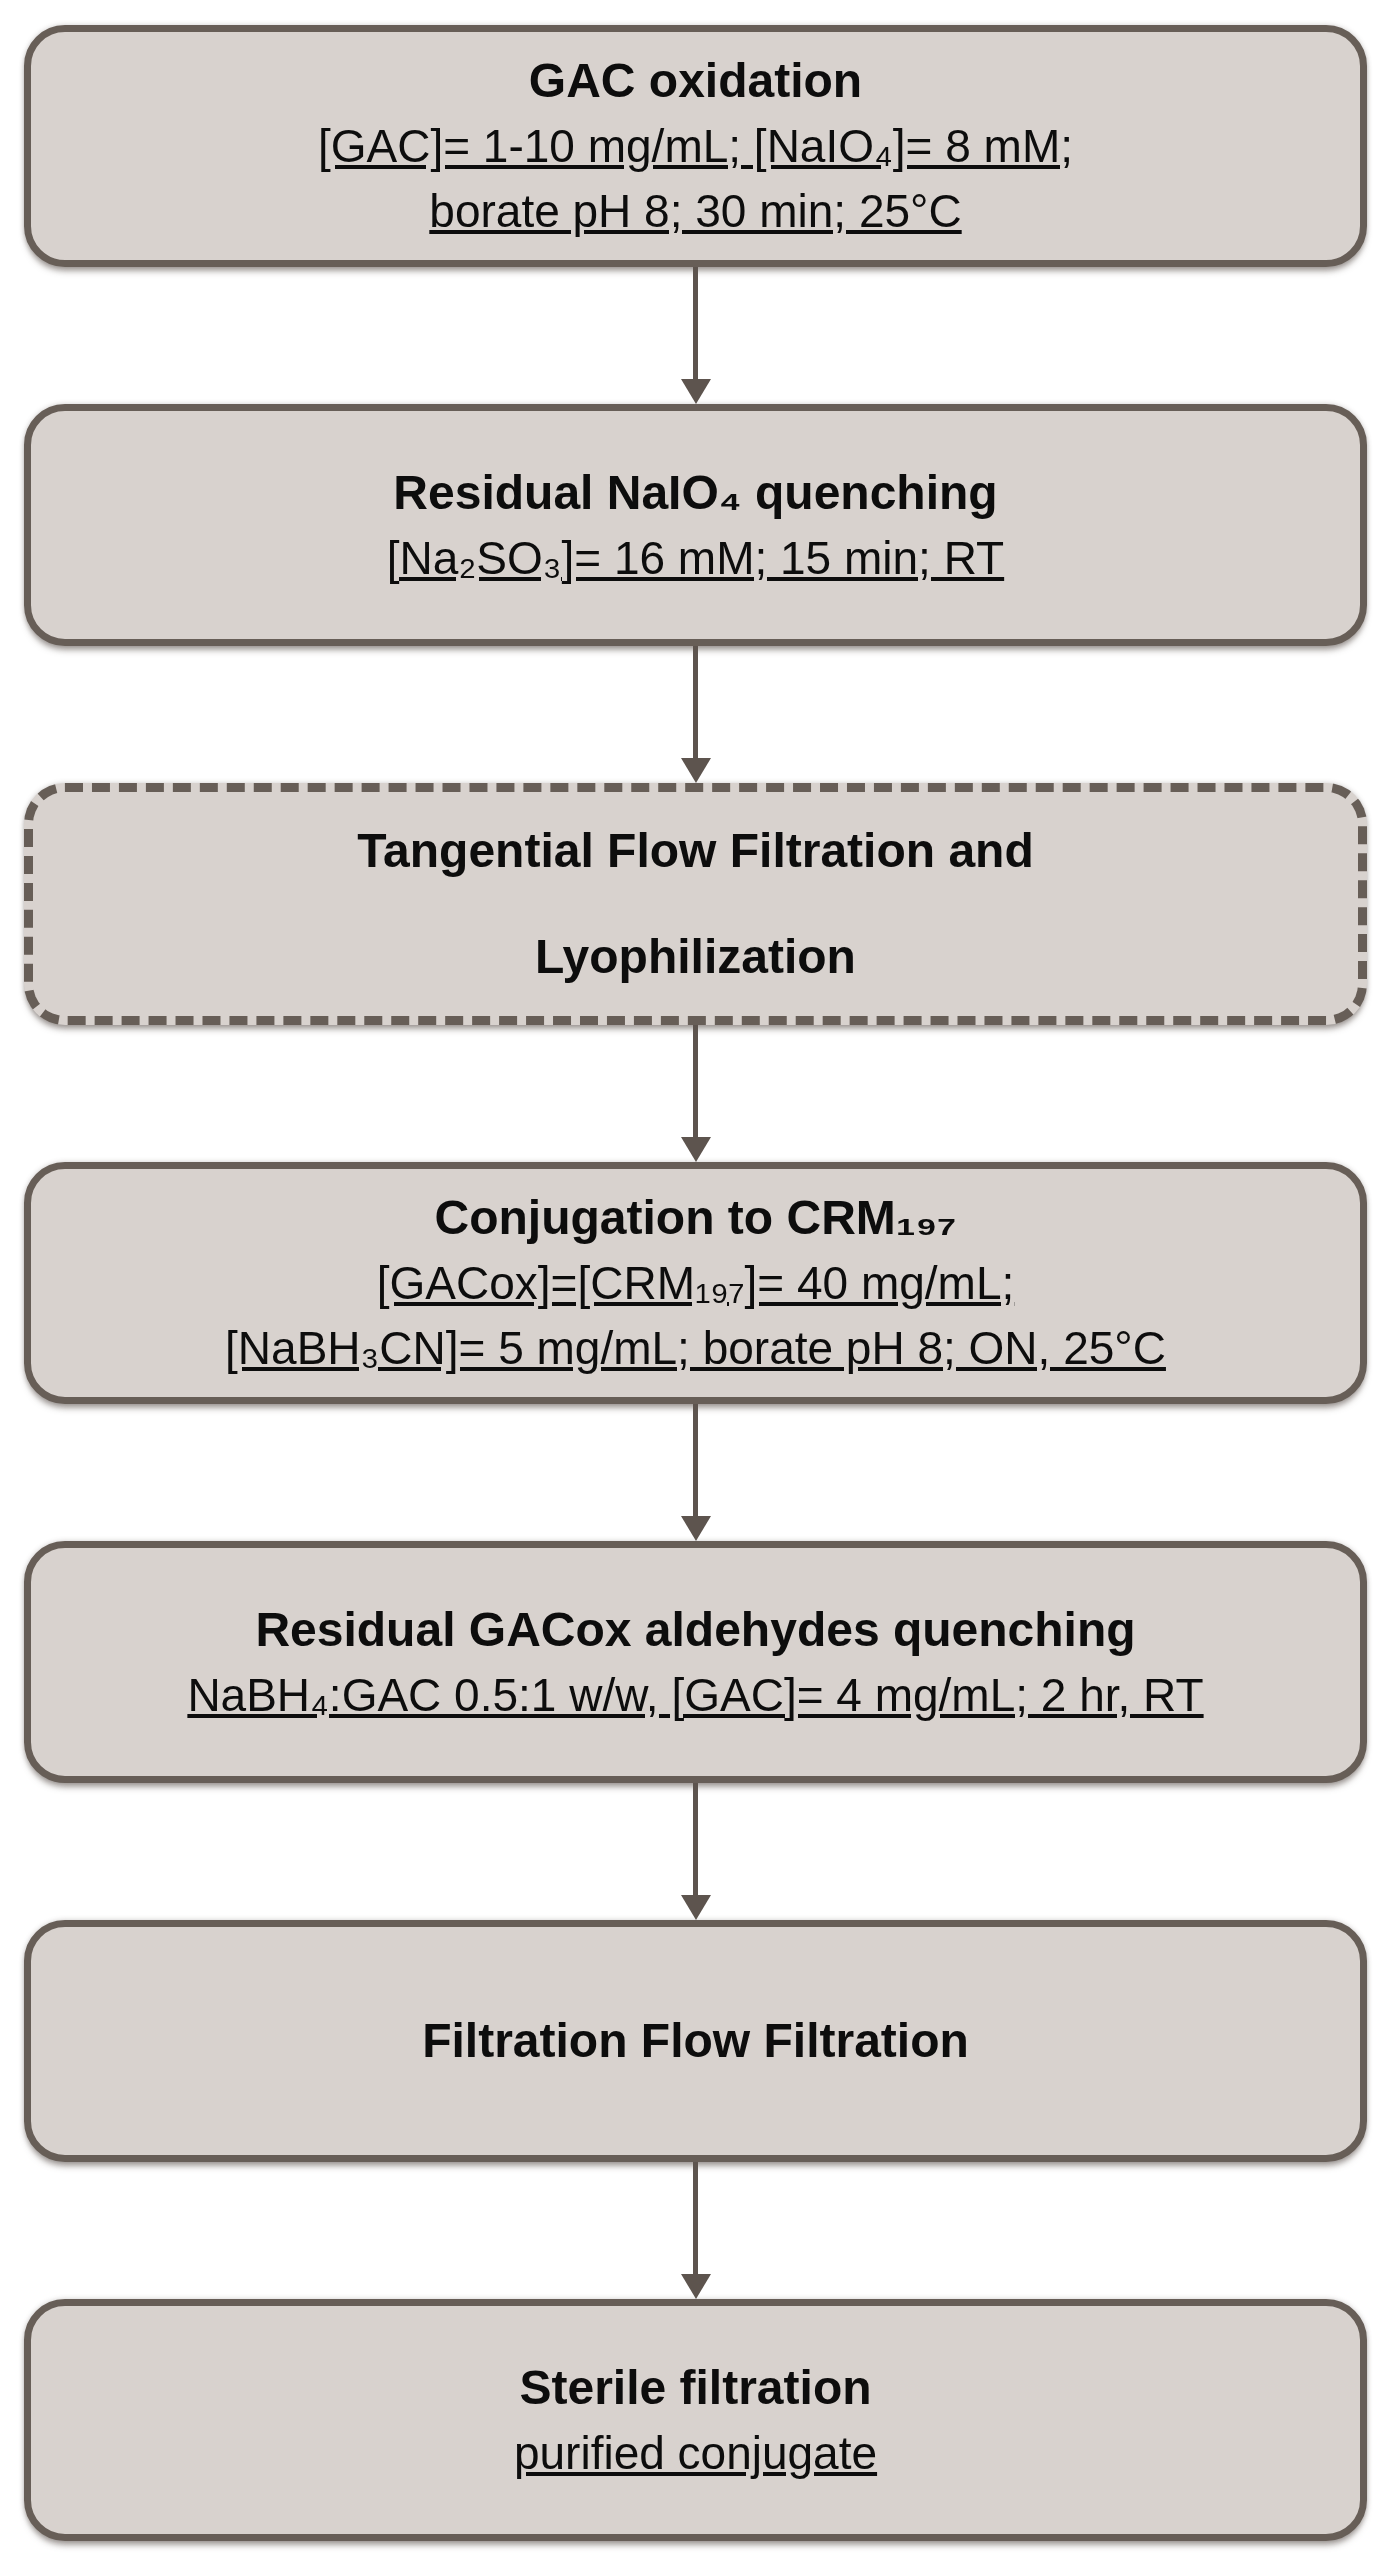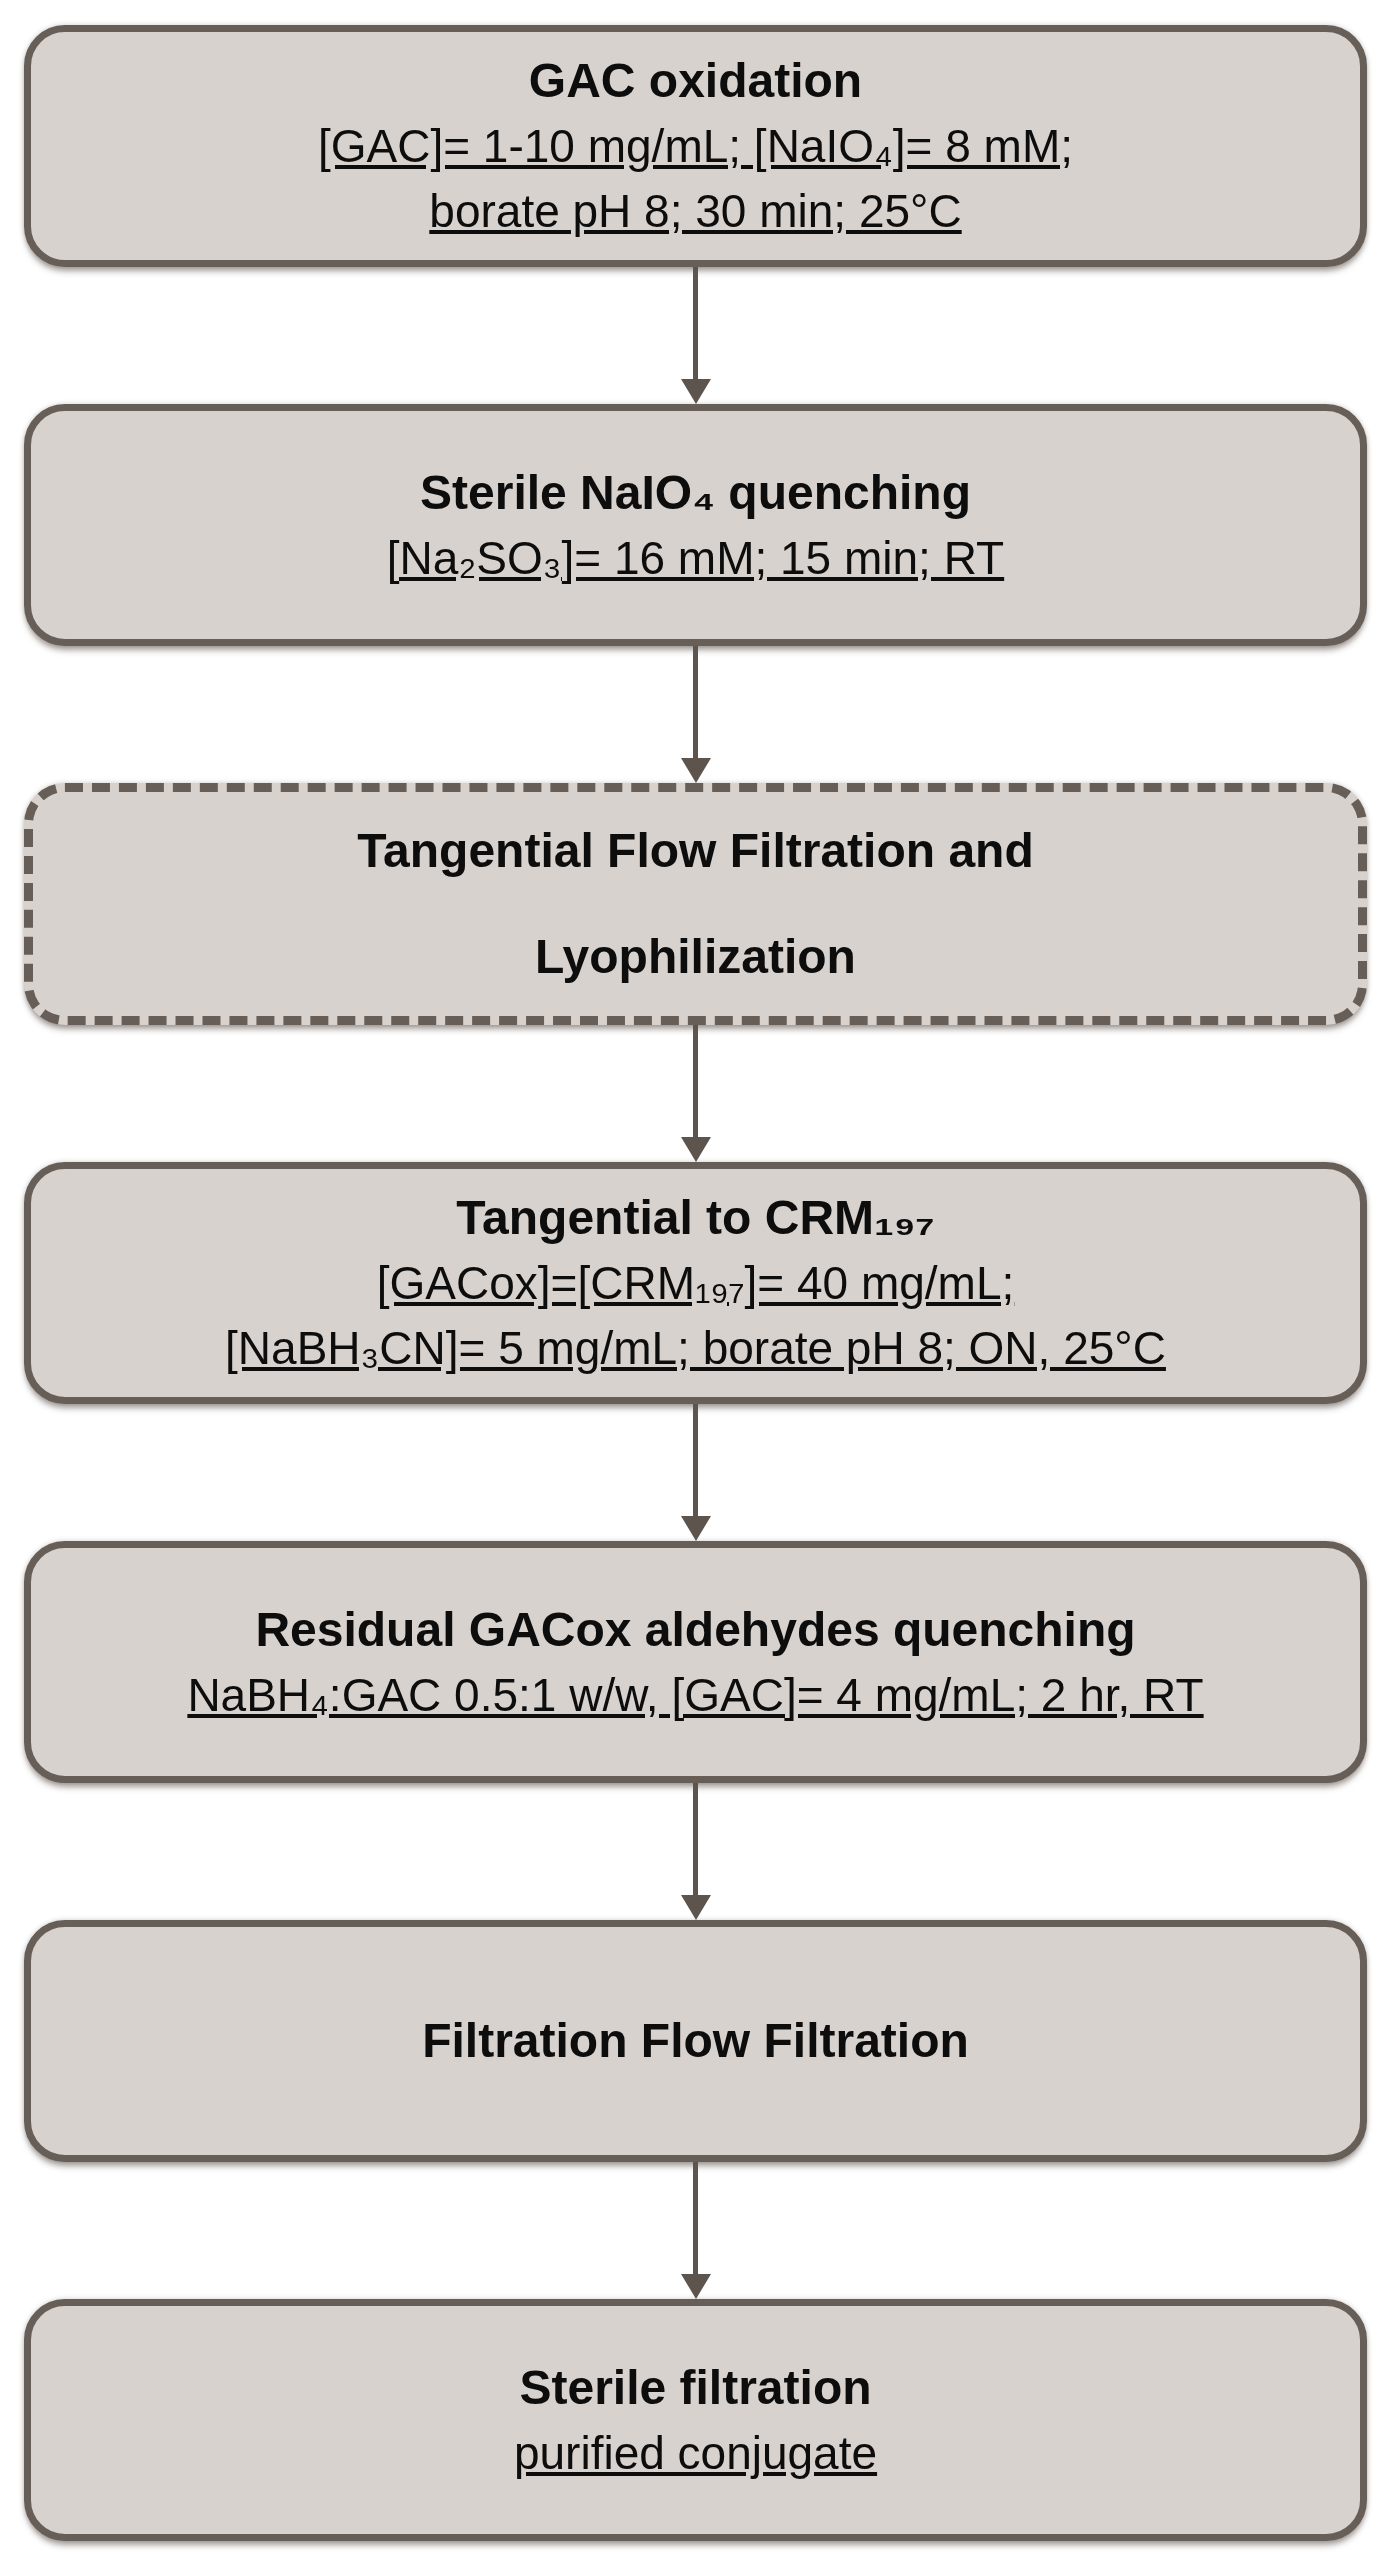--- a/index.html
+++ b/index.html
@@ -86,41 +86,41 @@
     <div class="body-line">[GAC]= 1-10 mg/mL; [NaIO₄]= 8 mM;</div>
     <div class="body-line">borate pH 8; 30 min; 25°C</div>
   </div>
 
   <div class="connector">
     <div class="arrow-line"></div>
     <div class="arrow-head"></div>
   </div>
 
   <div class="box">
-    <div class="title">Sterile NaIO₄ quenching</div>
+    <div class="title">Residual NaIO₄ quenching</div>
     <div class="body-line">[Na₂SO₃]= 16 mM; 15 min; RT</div>
   </div>
 
   <div class="connector">
     <div class="arrow-line"></div>
     <div class="arrow-head"></div>
   </div>
 
   <div class="box dashed">
     <div class="title">Tangential Flow Filtration and</div>
     <div class="title">Lyophilization</div>
   </div>
 
   <div class="connector">
     <div class="arrow-line"></div>
     <div class="arrow-head"></div>
   </div>
 
   <div class="box">
-    <div class="title">Tangential to CRM₁₉₇</div>
+    <div class="title">Conjugation to CRM₁₉₇</div>
     <div class="body-line">[GACox]=[CRM₁₉₇]= 40 mg/mL;</div>
     <div class="body-line">[NaBH₃CN]= 5 mg/mL; borate pH 8; ON, 25°C</div>
   </div>
 
   <div class="connector">
     <div class="arrow-line"></div>
     <div class="arrow-head"></div>
   </div>
 
   <div class="box">

